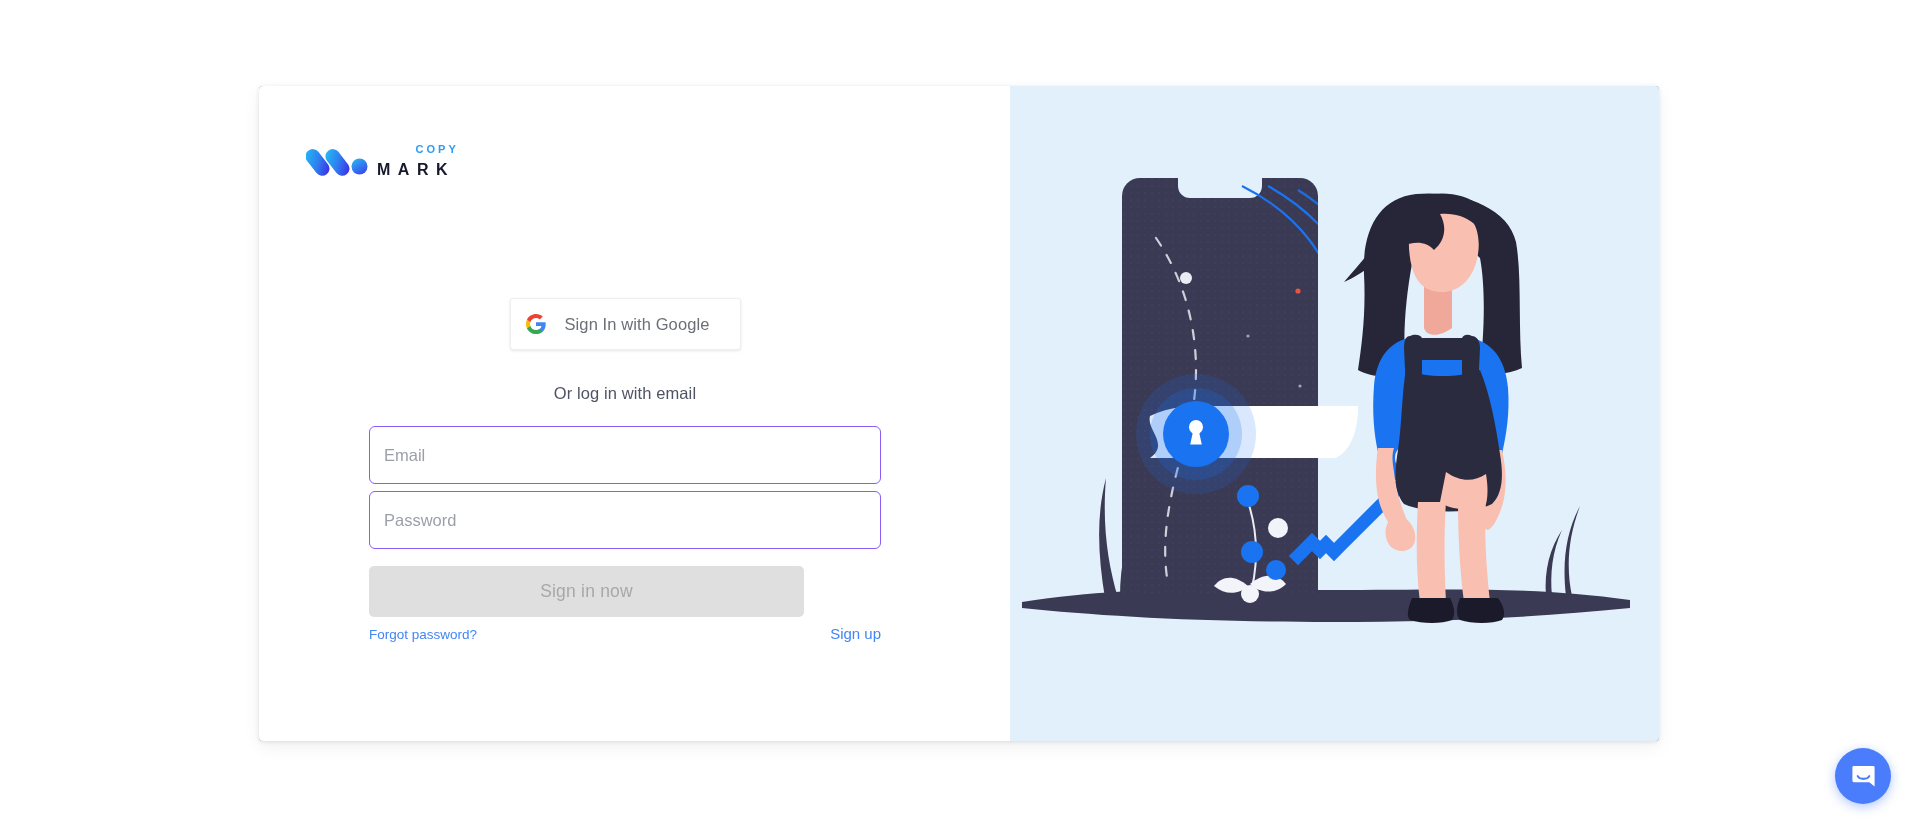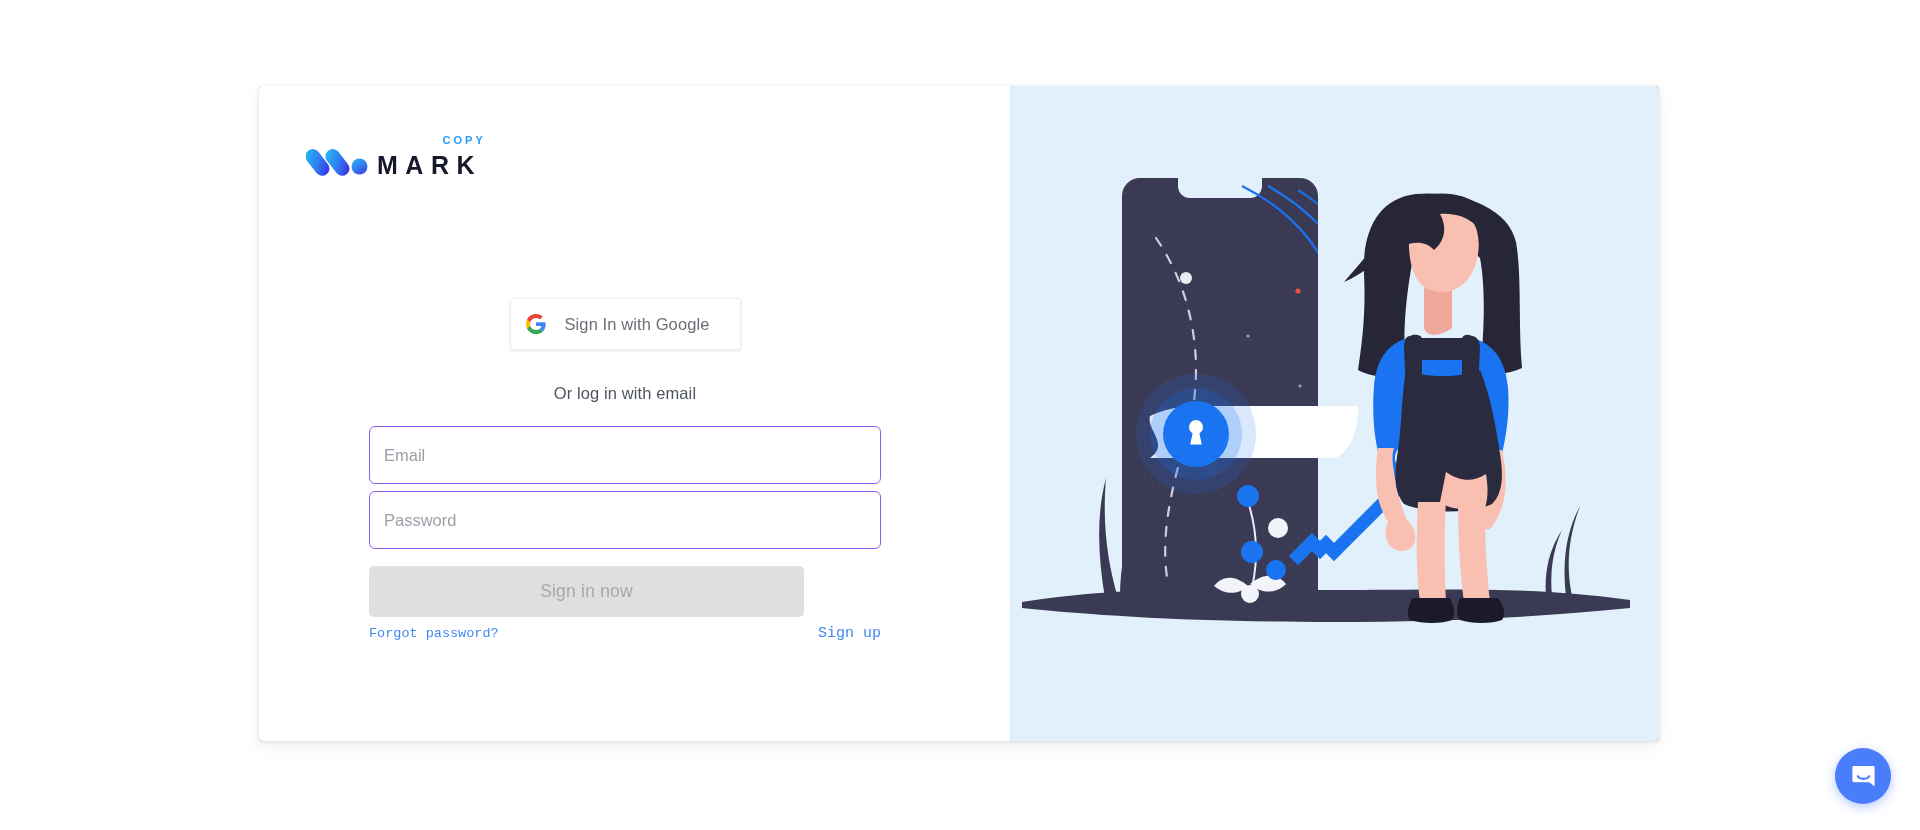--- a/index.html
+++ b/index.html
@@ -54,21 +54,21 @@
     height: 40px;
     display: block;
     margin-right: 9px;
   }
   .logo-wordmark {
     position: relative;
     display: block;
     padding-top: 9px;
   }
   .logo-mark-text {
-    font-size: 25px;
+    font-size: 16px;
     letter-spacing: 7.5px;
     font-weight: 700;
     color: #15192b;
     line-height: 1;
     display: block;
     font-family: "Liberation Sans", sans-serif;
   }
   .logo-copy-text {
     position: absolute;
     right: -4px;
@@ -163,21 +163,21 @@
     justify-content: space-between;
     align-items: baseline;
     margin-top: 8px;
     width: 512px;
   }
   .text-link {
     font-size: 13.5px;
     color: #4285f4;
     text-decoration: none;
     cursor: pointer;
-    font-family: Liberation Mono, monospace;
+    font-family: Liberation Sans, sans-serif;
   }
   .text-link.signup { font-size: 15px; }
 
   
   .art-pane {
     flex: 1;
     background: #e2f0fc;
     position: relative;
     overflow: hidden;
   }

